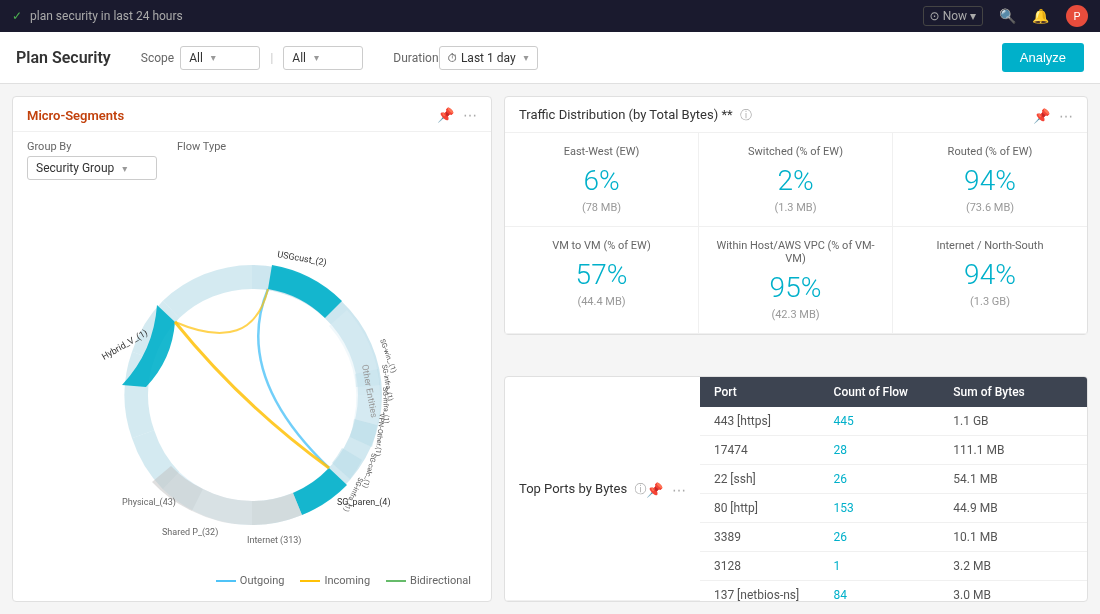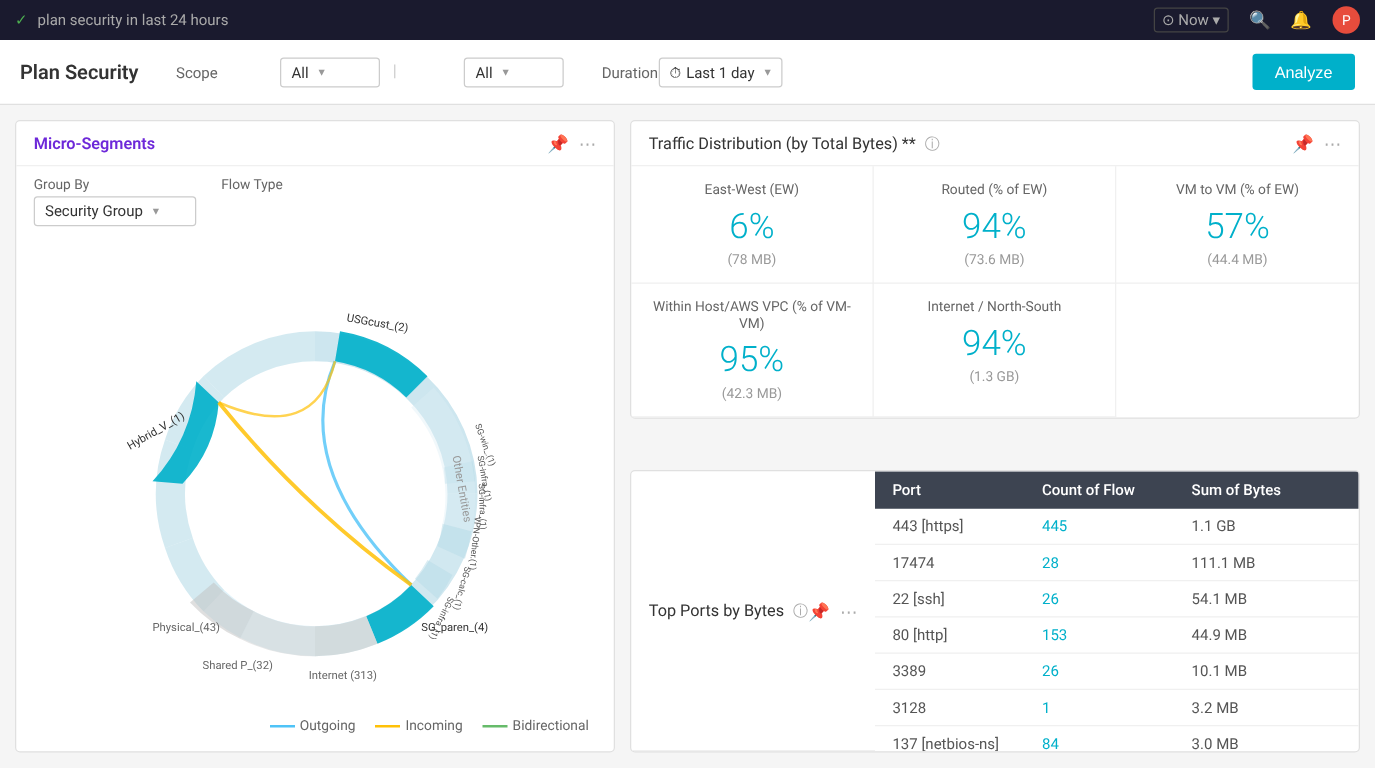--- a/index.html
+++ b/index.html
@@ -12,33 +12,33 @@
     .topbar-right { display: flex; align-items: center; gap: 16px; }
     .topbar-icon { color: #aaa; font-size: 14px; cursor: pointer; }
     .topbar-avatar { width: 22px; height: 22px; border-radius: 50%; background: #e74c3c; display: flex; align-items: center; justify-content: center; color: white; font-size: 11px; }
     .now-btn { color: #aaa; font-size: 12px; display: flex; align-items: center; gap: 3px; cursor: pointer; border: 1px solid #444; border-radius: 3px; padding: 2px 6px; }
 
     
     .header { background: white; height: 52px; display: flex; align-items: center; padding: 0 16px; border-bottom: 1px solid #e0e0e0; gap: 20px; }
     .page-title { font-size: 16px; font-weight: 600; color: #333; margin-right: 10px; }
     .scope-group { display: flex; align-items: center; gap: 6px; }
     .scope-label { color: #666; font-size: 12px; }
-    .scope-select { display: flex; align-items: center; gap: 4px; border: 1px solid #ccc; border-radius: 3px; padding: 4px 8px; background: white; cursor: pointer; font-size: 12px; min-width: 80px; margin-left: 44px; }
+    .scope-select { display: flex; align-items: center; gap: 4px; border: 1px solid #ccc; border-radius: 3px; padding: 4px 8px; background: white; cursor: pointer; font-size: 12px; min-width: 80px; }
     .duration-group { display: flex; align-items: center; gap: 0; margin-left: 10px; }
     .duration-label { color: #666; font-size: 12px; }
     .duration-select { display: flex; align-items: center; gap: 4px; border: 1px solid #ccc; border-radius: 3px; padding: 4px 8px; background: white; cursor: pointer; font-size: 12px; }
     .analyze-btn { background: #00b0ca; color: white; border: none; border-radius: 3px; padding: 7px 18px; cursor: pointer; font-size: 13px; font-weight: 500; margin-left: auto; }
 
     
     .main { display: flex; gap: 12px; padding: 12px; height: calc(614px - 84px); }
 
     
     .left-panel { background: white; border: 1px solid #e0e0e0; border-radius: 4px; width: 480px; flex-shrink: 0; display: flex; flex-direction: column; }
     .panel-header { display: flex; align-items: center; justify-content: space-between; padding: 10px 14px 8px; border-bottom: 1px solid #f0f0f0; }
-    .panel-title { font-size: 13px; font-weight: 600; color: #6d28d9; }
+    .panel-title { font-size: 13px; font-weight: 600; color: #c2410c; }
     .panel-actions { display: flex; gap: 8px; }
     .panel-icon { color: #aaa; cursor: pointer; font-size: 14px; }
 
     .filter-row { display: flex; gap: 20px; padding: 8px 14px; }
     .filter-group { display: flex; flex-direction: column; gap: 3px; }
     .filter-label { font-size: 11px; color: #666; }
     .filter-select { display: flex; align-items: center; gap: 4px; border: 1px solid #ccc; border-radius: 3px; padding: 4px 8px; background: white; cursor: pointer; font-size: 12px; min-width: 130px; }
 
     
     .chart-area { flex: 1; display: flex; flex-direction: column; align-items: center; justify-content: center; padding: 10px; position: relative; }
@@ -232,20 +232,25 @@
         <div class="panel-actions">
           <span class="panel-icon">📌</span>
           <span class="panel-icon">⋯</span>
         </div>
       </div>
       <div class="traffic-grid" id="traffic-grid">
       <div class="traffic-cell">
     <div class="traffic-cell-label">East-West (EW)</div>
     <div class="traffic-cell-value">6%</div>
     <div class="traffic-cell-sub">(78 MB)</div>
+  </div>
+          <div class="traffic-cell">
+    <div class="traffic-cell-label">Switched (% of EW)</div>
+    <div class="traffic-cell-value">2%</div>
+    <div class="traffic-cell-sub">(1.3 MB)</div>
   </div>
           <div class="traffic-cell">
     <div class="traffic-cell-label">Routed (% of EW)</div>
     <div class="traffic-cell-value">94%</div>
     <div class="traffic-cell-sub">(73.6 MB)</div>
   </div>
           <div class="traffic-cell">
     <div class="traffic-cell-label">VM to VM (% of EW)</div>
     <div class="traffic-cell-value">57%</div>
     <div class="traffic-cell-sub">(44.4 MB)</div>

